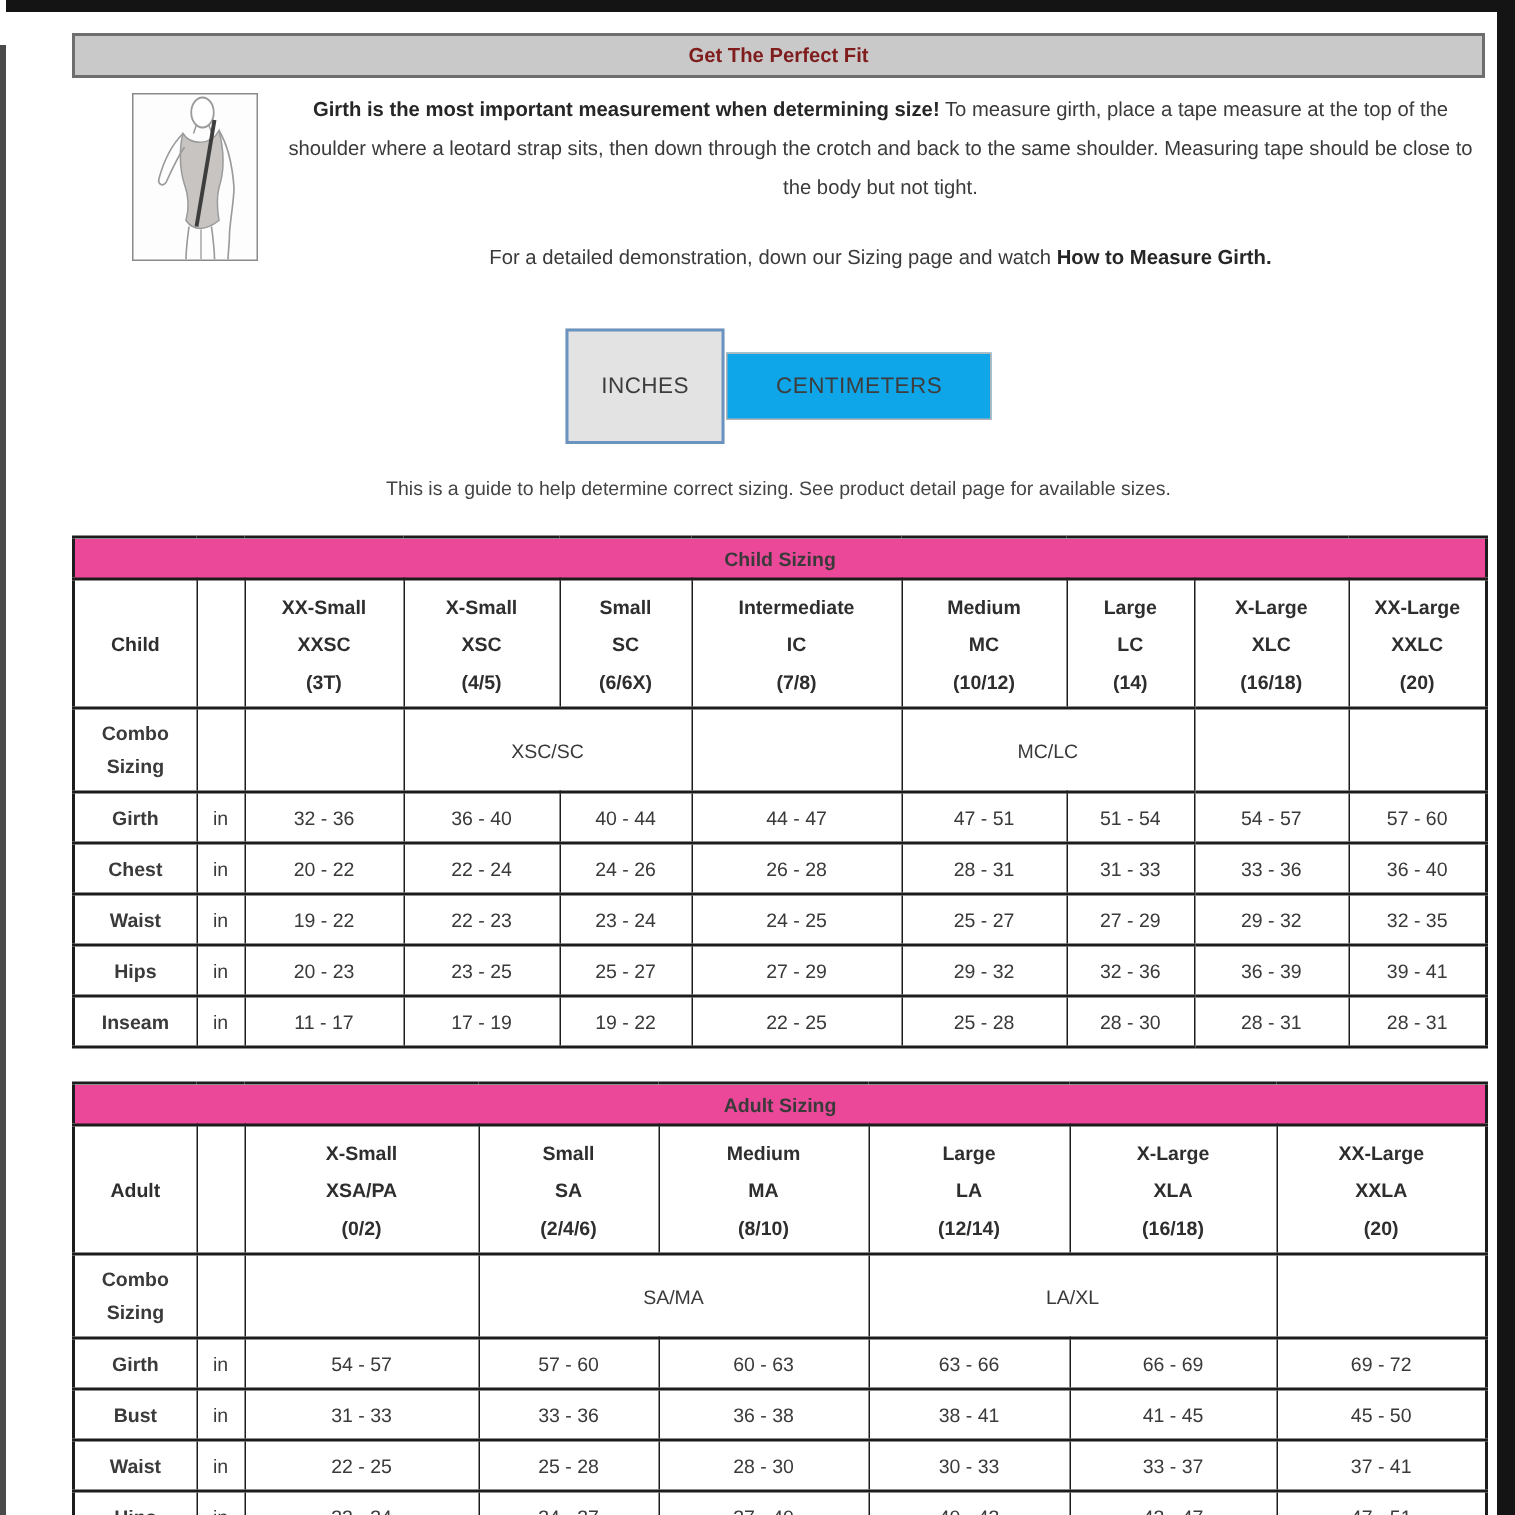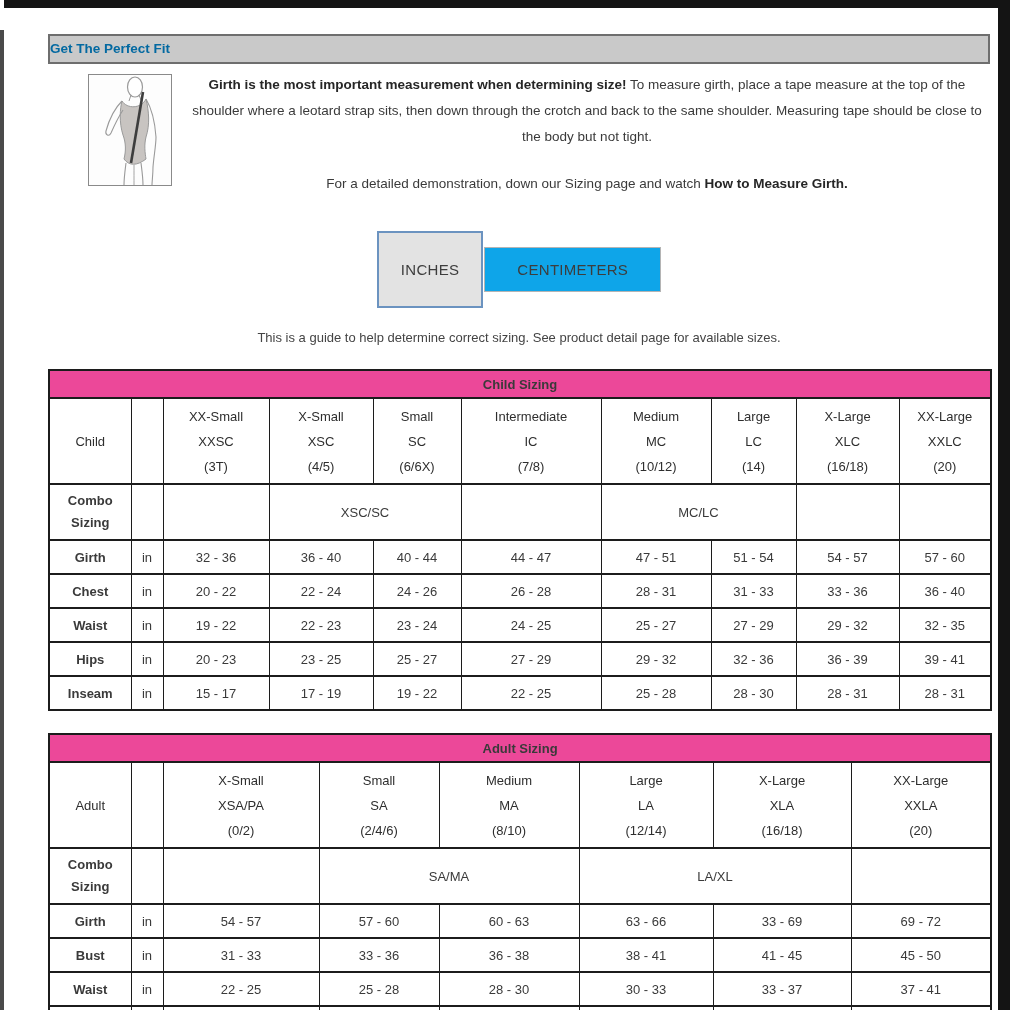--- a/index.html
+++ b/index.html
@@ -10,21 +10,21 @@
   }
   
   .frame-top{position:absolute;left:4px;top:0;right:0;height:8px;background:#141414;}
   .frame-right{position:absolute;right:0;top:0;width:12px;height:1010px;background:#141414;}
   .frame-left{position:absolute;left:0;top:30px;width:4px;height:980px;background:#4a4a4a;}
 
   .content{position:absolute;left:48px;top:22px;width:942px;}
 
   .fit-header{
     background:#c9c9c9;border:2px solid #6e6e6e;height:26px;line-height:26px;
-    text-align:left;font-weight:bold;font-size:13.5px;color:#0369a1;margin-top:12px;
+    text-align:center;font-weight:bold;font-size:13.5px;color:#7f1d1d;
   }
 
   .intro-row{display:flex;margin-top:8px;margin-left:40px;}
   .figure-box{
     width:82px;height:110px;border:1px solid #8a8a8a;background:#fdfdfd;
     flex:0 0 auto;margin-top:2px;
   }
   .intro-text{flex:1;padding-left:12px;}
   .intro-para{
     text-align:center;font-size:13.5px;line-height:26px;margin:0;color:#3a3a3a;
@@ -55,21 +55,21 @@
     border:2px solid #1c1c1c;margin-top:24px;
   }
   table.size-table td{
     border:1px solid #1c1c1c;border-top-width:2px;border-bottom-width:2px;
     text-align:center;font-size:13px;color:#3a3a3a;padding:0 2px;
     overflow:hidden;
   }
   td.title-cell{
     background:#ec4899;font-weight:bold;font-size:13.5px;color:#262626;height:26px;
   }
-  tr.size-header td{height:84px;font-weight:normal;line-height:25px;color:#2e2e2e;}
+  tr.size-header td{height:84px;font-weight:bold;line-height:25px;color:#2e2e2e;}
   tr.combo-row td{height:54px;}
   td.row-label{font-weight:bold;color:#2e2e2e;}
   tr.data-row td{height:32px;}
   td.thick-left{border-left-width:3px;}
   .combo-label{font-weight:bold;color:#2e2e2e;line-height:22px;}
 
   svg{display:block;}
 </style>
 </head>
 <body>
@@ -223,21 +223,21 @@
       <td>25 - 27</td>
       <td>27 - 29</td>
       <td>29 - 32</td>
       <td>32 - 36</td>
       <td>36 - 39</td>
       <td>39 - 41</td>
     </tr>
     <tr class="data-row">
       <td class="row-label">Inseam</td>
       <td>in</td>
-      <td>15 - 17</td>
+      <td>11 - 17</td>
       <td>17 - 19</td>
       <td>19 - 22</td>
       <td>22 - 25</td>
       <td>25 - 28</td>
       <td>28 - 30</td>
       <td>28 - 31</td>
       <td>28 - 31</td>
     </tr>
   </tbody>
     </table>
@@ -299,21 +299,21 @@
       <td colspan="2">LA/XL</td>
       <td class="thick-left"></td>
     </tr>
     <tr class="data-row">
       <td class="row-label">Girth</td>
       <td>in</td>
       <td>54 - 57</td>
       <td>57 - 60</td>
       <td>60 - 63</td>
       <td>63 - 66</td>
-      <td>33 - 69</td>
+      <td>66 - 69</td>
       <td class="thick-left">69 - 72</td>
     </tr>
     <tr class="data-row">
       <td class="row-label">Bust</td>
       <td>in</td>
       <td>31 - 33</td>
       <td>33 - 36</td>
       <td>36 - 38</td>
       <td>38 - 41</td>
       <td>41 - 45</td>

